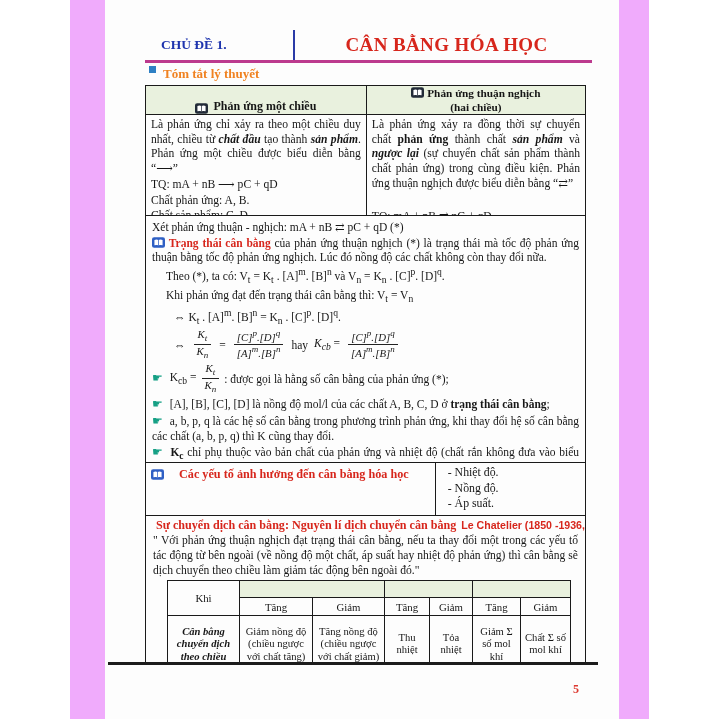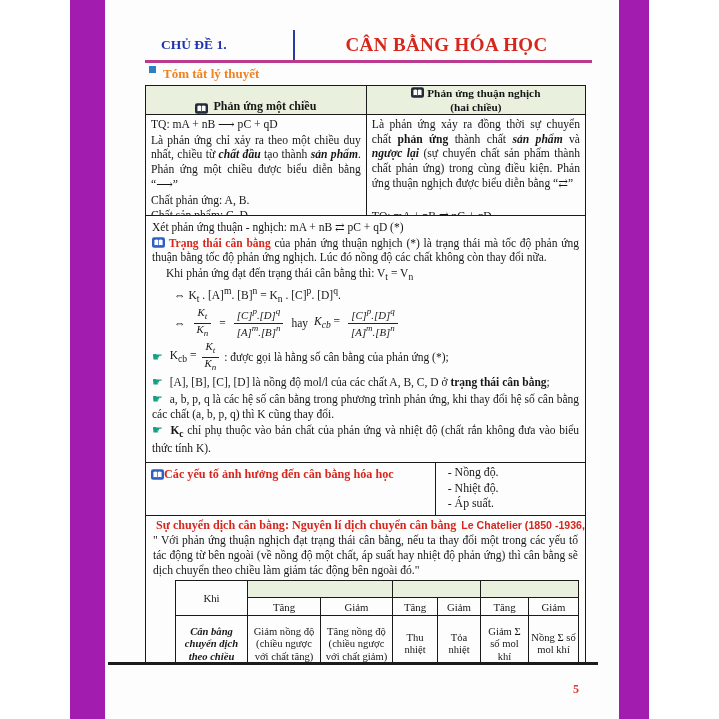--- a/index.html
+++ b/index.html
@@ -1,18 +1,18 @@
 <!DOCTYPE html>
 <html><head>
 <meta charset="utf-8">
 <style>
   html,body{margin:0;padding:0;}
   body{width:719px;height:719px;background:#ffffff;position:relative;overflow:hidden;
        font-family:"Liberation Serif","DejaVu Serif",serif;color:#161616;}
-  .photo{position:absolute;left:70px;top:0;width:579px;height:719px;background:#a21caf;}
+  .photo{position:absolute;left:70px;top:0;width:579px;height:719px;background:#f0abfc;}
   .sheet{position:absolute;left:35px;top:0;width:514px;height:719px;background:#fdfdfd;}
 
   
   .chapter-row{position:absolute;top:30px;left:40px;width:447px;height:30px;display:flex;align-items:center;}
   .chapter{width:148px;color:#1e34ae;font-weight:bold;font-size:13.5px;padding-left:16px;box-sizing:border-box;}
   .vdiv{height:30px;border-left:2.5px solid #2a3aa6;}
   .main-title{flex:1;text-align:center;color:#d7261c;font-weight:bold;font-size:19px;letter-spacing:.4px;padding-left:6px;}
   .magenta-rule{position:absolute;top:60px;left:40px;width:447px;height:3px;background:#bc3a8e;}
   .toc{position:absolute;top:66px;left:44px;display:flex;gap:7px;}
   .sq{width:7px;height:7px;background:#2e80c4;display:inline-block;}
@@ -40,31 +40,31 @@
 
   .frac{display:inline-block;vertical-align:middle;text-align:center;line-height:1.1;font-size:10.8px;margin:0 2px;}
   .frac .fn{display:block;border-bottom:1px solid #222;padding:0 3px 0.5px;}
   .frac .fd{display:block;padding:0.5px 3px 0;}
 
   .redb{color:#d7261c;font-weight:bold;}
   .hand{color:#16a085;font-family:"DejaVu Sans",sans-serif;font-size:12px;margin-right:4px;}
   .bi{display:inline-block;vertical-align:-1px;}
 
   .factors{height:53px;display:flex;}
-  .fleft{width:66%;border-right:1.3px solid #1a1a1a;box-sizing:border-box;padding:4px 5px;display:flex;gap:0;align-items:flex-start;}
+  .fleft{width:66%;border-right:1.3px solid #1a1a1a;box-sizing:border-box;padding:4px 5px;display:flex;gap:15px;align-items:flex-start;}
   .fleft .lbl{color:#d7261c;font-weight:bold;font-size:12.2px;}
   .fright{flex:1;padding:2px 0 0 12px;font-size:11.8px;line-height:1.32;}
 
   .lech{flex:1;padding:2px 5px 0;overflow:hidden;}
   .lhead{display:flex;gap:5px;align-items:baseline;flex-wrap:nowrap;white-space:nowrap;text-align:center;}
   .lhead .h1{color:#d7261c;font-weight:bold;font-size:12.1px;}
   .lhead .h2{color:#d7261c;font-weight:bold;font-size:10.6px;font-family:"Liberation Sans","DejaVu Sans",sans-serif;}
   .lquote{font-size:11.6px;line-height:1.28;text-align:justify;margin:1px 2px;}
 
-  table.shift{margin:2px 0 0 24px;border-collapse:collapse;width:404px;table-layout:fixed;}
+  table.shift{margin:2px 0 0 16px;border-collapse:collapse;width:404px;table-layout:fixed;}
   table.shift td{border:1.2px solid #1a1a1a;text-align:center;vertical-align:middle;font-size:10.8px;line-height:1.15;padding:1px 2px;}
   td.green{background:#e9f1de;height:14px;}
   td.corner{font-size:11.5px;}
   td.subh{height:15px;font-size:11.2px;}
   td.rowlabel{font-weight:bold;font-size:10.6px;font-style:italic;}
   tr.datarow td{height:54px;font-size:10.6px;}
 
   .footer-rule{position:absolute;top:661.5px;left:3px;width:490px;height:3.5px;background:#1c1c1c;}
   .pagenum{position:absolute;top:682px;left:468px;color:#dd3a31;font-weight:bold;font-size:12px;}
 </style>
@@ -109,40 +109,41 @@
                 <use href="#bookglyph"></use>
               </svg>
             <span>Phản ứng thuận nghịch</span>
           </div>
           <div>(hai chiều)</div>
         </div>
       </div>
 
       <div class="row cmp-body">
         <div class="c1">
+          <p>Là phản ứng chỉ xảy ra theo một chiều duy nhất, chiều từ <b><i>chất đầu</i></b> tạo thành <b><i>sản phẩm</i></b>. Phản ứng một chiều được biểu diễn bằng “⟶”</p>
           <p>TQ: mA + nB ⟶ pC + qD</p>
-          <p>Là phản ứng chỉ xảy ra theo một chiều duy nhất, chiều từ <b><i>chất đầu</i></b> tạo thành <b><i>sản phẩm</i></b>. Phản ứng một chiều được biểu diễn bằng “⟶”</p>
           <p>Chất phản ứng: A, B.</p>
           <p>Chất sản phẩm: C, D.</p>
         </div>
         <div class="c2">
           <p>Là phản ứng xảy ra đồng thời sự chuyển chất <b>phản ứng</b> thành chất <b><i>sản phẩm</i></b> và <b><i>ngược lại</i></b> (sự chuyển chất sản phẩm thành chất phản ứng) trong cùng điều kiện. Phản ứng thuận nghịch được biểu diễn bằng “⇄”</p>
           <p style="margin-top:18px">TQ: mA + nB ⇄ pC + qD</p>
         </div>
       </div>
 
       <div class="row mid">
         <p>Xét phản ứng thuận - nghịch: mA + nB ⇄ pC + qD (*)</p>
         <p class="justy">
           <svg class="bi" width="13" height="11" style="color:#2e5fc4">
               <use href="#bookglyph"></use>
             </svg>
           <span class="redb">Trạng thái cân bằng</span>
           <span>của phản ứng thuận nghịch (*) là trạng thái mà tốc độ phản ứng thuận bằng tốc độ phản ứng nghịch. Lúc đó nồng độ các chất không còn thay đổi nữa.</span>
         </p>
+        <p class="indent">Theo (*), ta có:  V<sub>t</sub> = K<sub>t</sub> . [A]<sup>m</sup>. [B]<sup>n</sup> và V<sub>n</sub> = K<sub>n</sub> . [C]<sup>p</sup>. [D]<sup>q</sup>.</p>
         <p class="indent">Khi phản ứng đạt đến trạng thái cân bằng thì: V<sub>t</sub> = V<sub>n</sub></p>
         <p class="eqpad">⇔  K<sub>t</sub> . [A]<sup>m</sup>. [B]<sup>n</sup> =  K<sub>n</sub> . [C]<sup>p</sup>. [D]<sup>q</sup>.</p>
 
         <p class="eqflex">
           <span>⇔</span>
           <span class="frac">
             <span class="fn"><i>K<sub>t</sub></i></span>
             <span class="fd"><i>K<sub>n</sub></i></span>
           </span>
           <span>=</span>
@@ -183,22 +184,22 @@
       </div>
 
       <div class="row factors">
         <div class="fleft">
           <svg class="bi" width="13" height="11" style="color:#2e5fc4;margin-top:2px">
               <use href="#bookglyph"></use>
             </svg>
           <span class="lbl">Các yếu tố ảnh hưởng đến cân bằng hóa học</span>
         </div>
         <div class="fright">
+          <div>- Nhiệt độ.</div>
           <div>- Nồng độ.</div>
-          <div>- Nhiệt độ.</div>
           <div>- Áp suất.</div>
         </div>
       </div>
 
       <div class="lech">
         <div class="lhead">
           <svg class="bi" width="13" height="11" style="color:#2e5fc4">
               <use href="#bookglyph"></use>
             </svg>
           <span class="h1">Sự chuyển dịch cân bằng: Nguyên lí dịch chuyển cân bằng</span>
@@ -231,21 +232,21 @@
               <td class="subh">Tăng</td>
               <td class="subh">Giảm</td>
             </tr>
             <tr class="datarow">
               <td class="rowlabel">Cân bằng chuyển dịch theo chiều</td>
               <td>Giảm nồng độ (chiều ngược với chất tăng)</td>
               <td>Tăng nồng độ (chiều ngược với chất giảm)</td>
               <td>Thu nhiệt</td>
               <td>Tỏa nhiệt</td>
               <td>Giảm Σ số mol khí</td>
-              <td>Nồng Σ số mol khí</td>
+              <td>Chất Σ số mol khí</td>
             </tr>
           </tbody>
         </table>
       </div>
     </div>
 
     <div class="footer-rule"></div>
     <div class="pagenum">5</div>
 
   </div>

